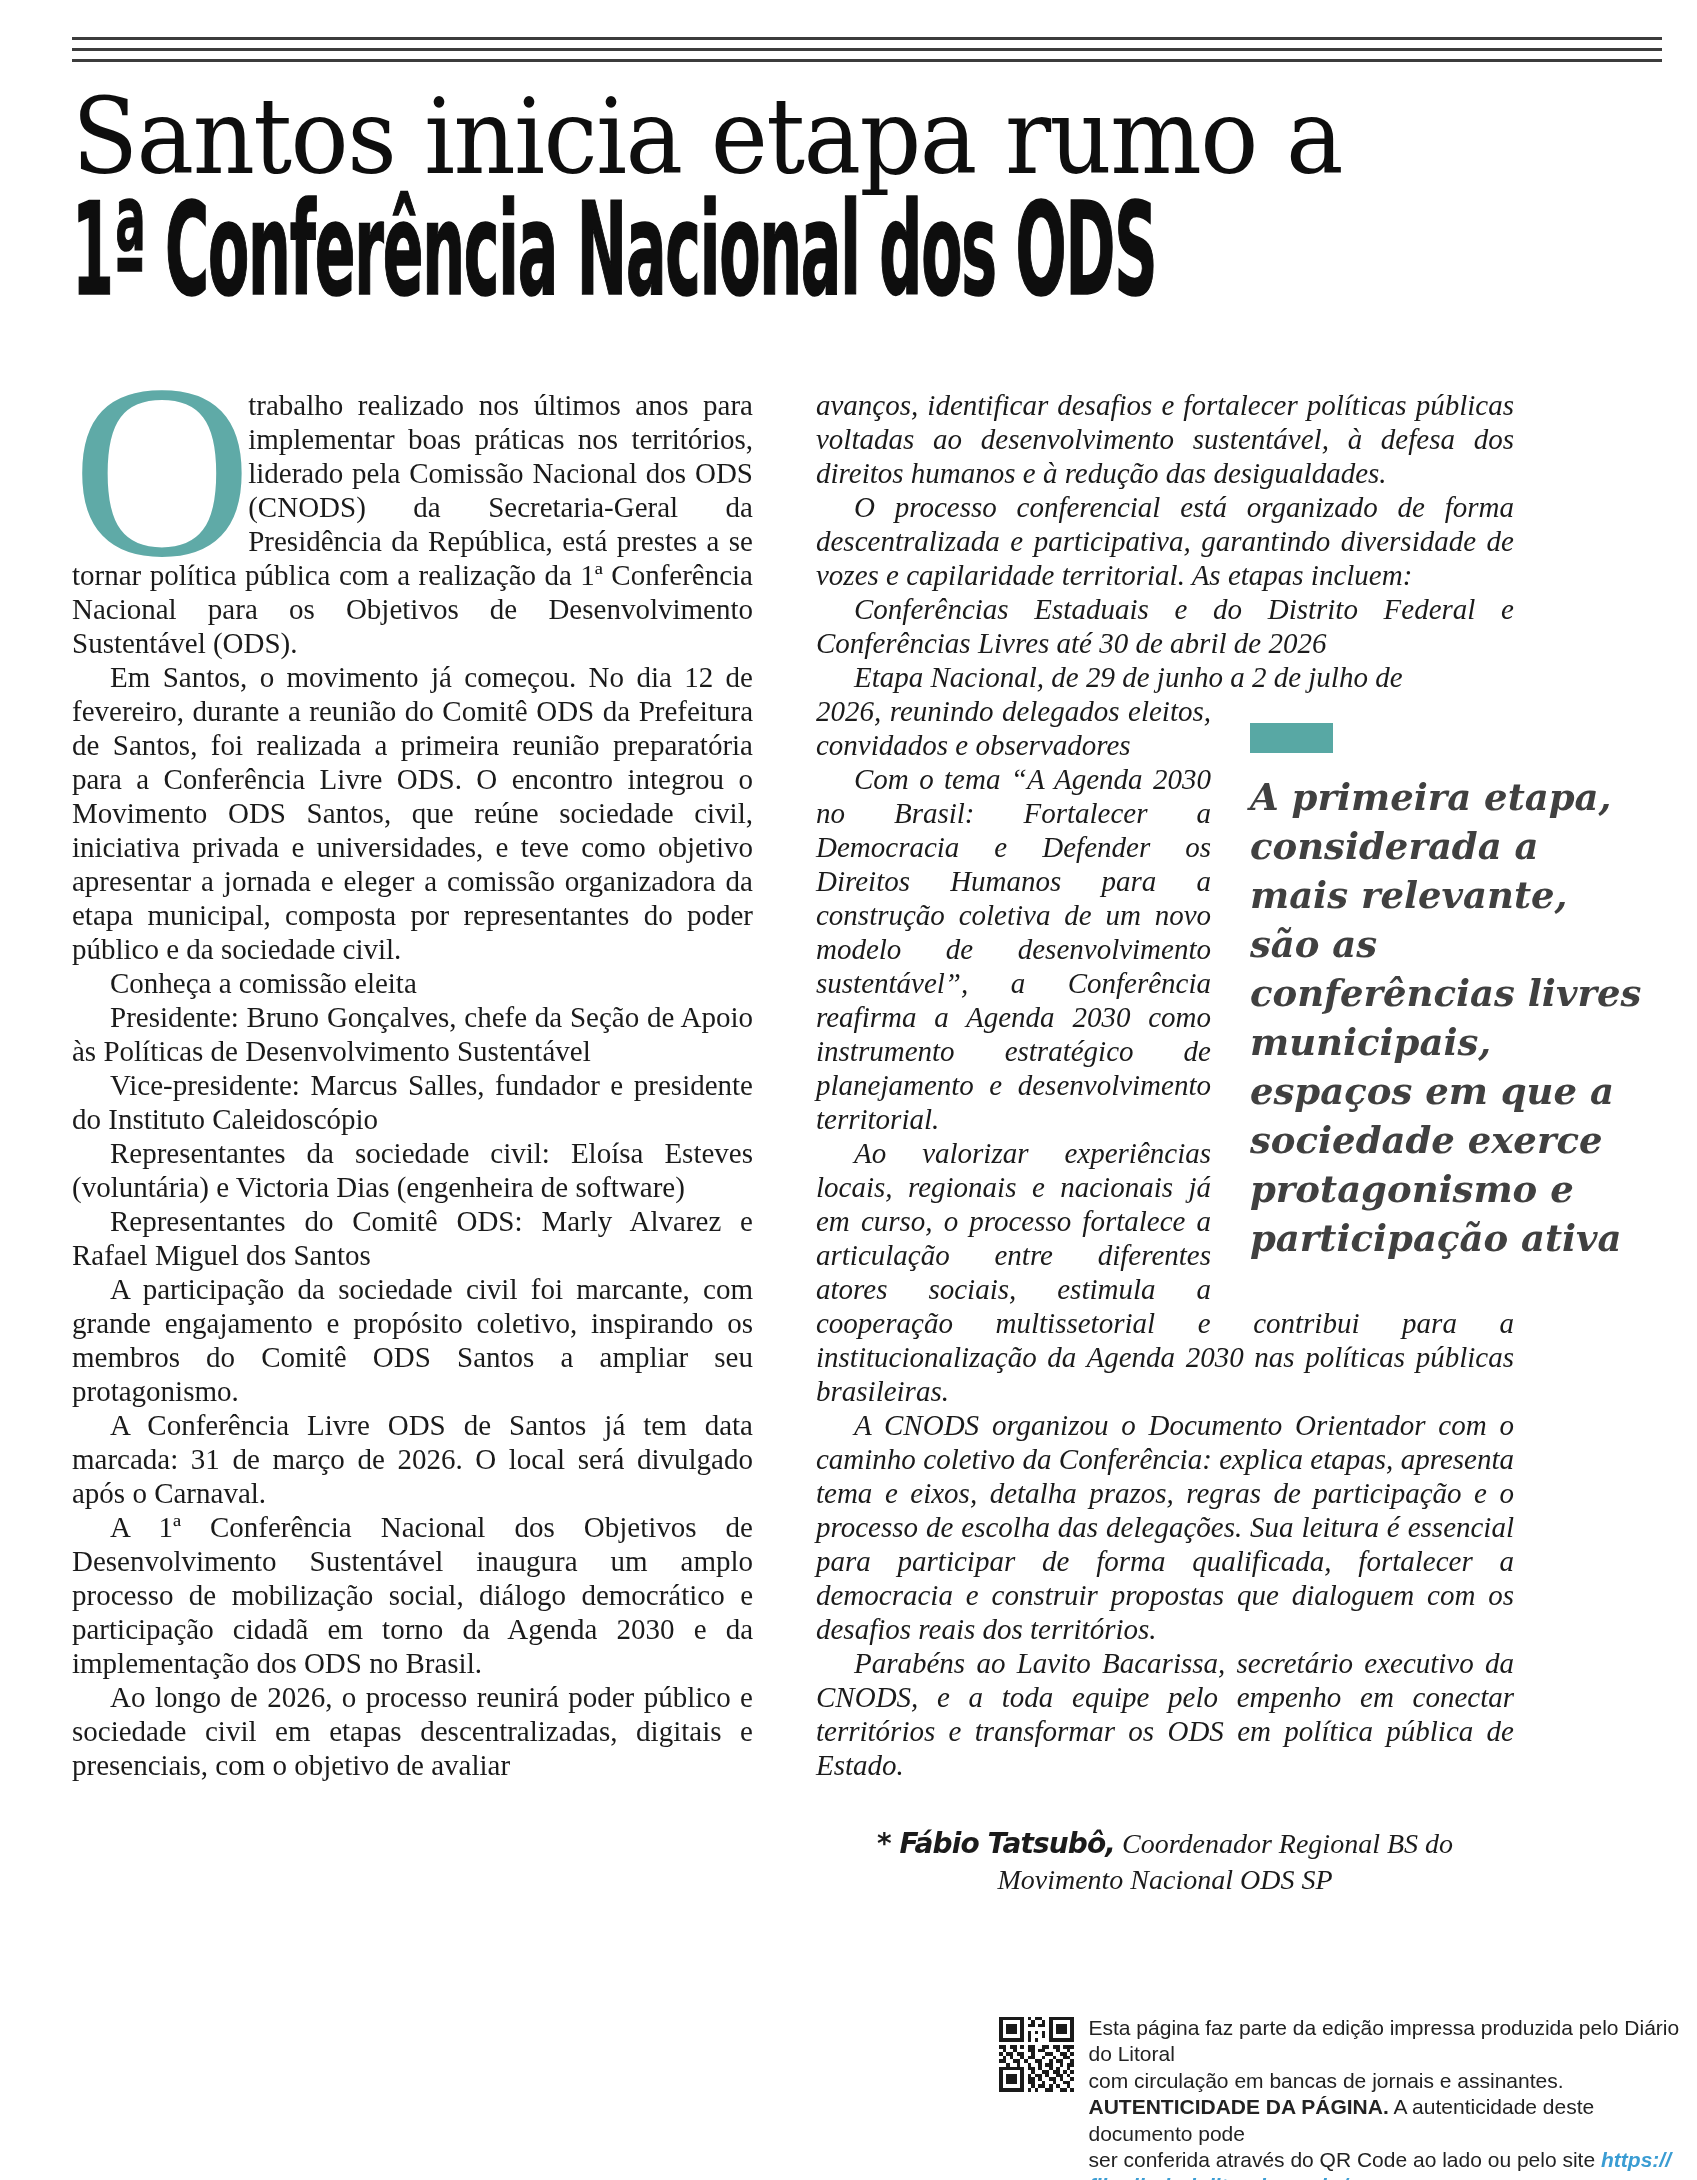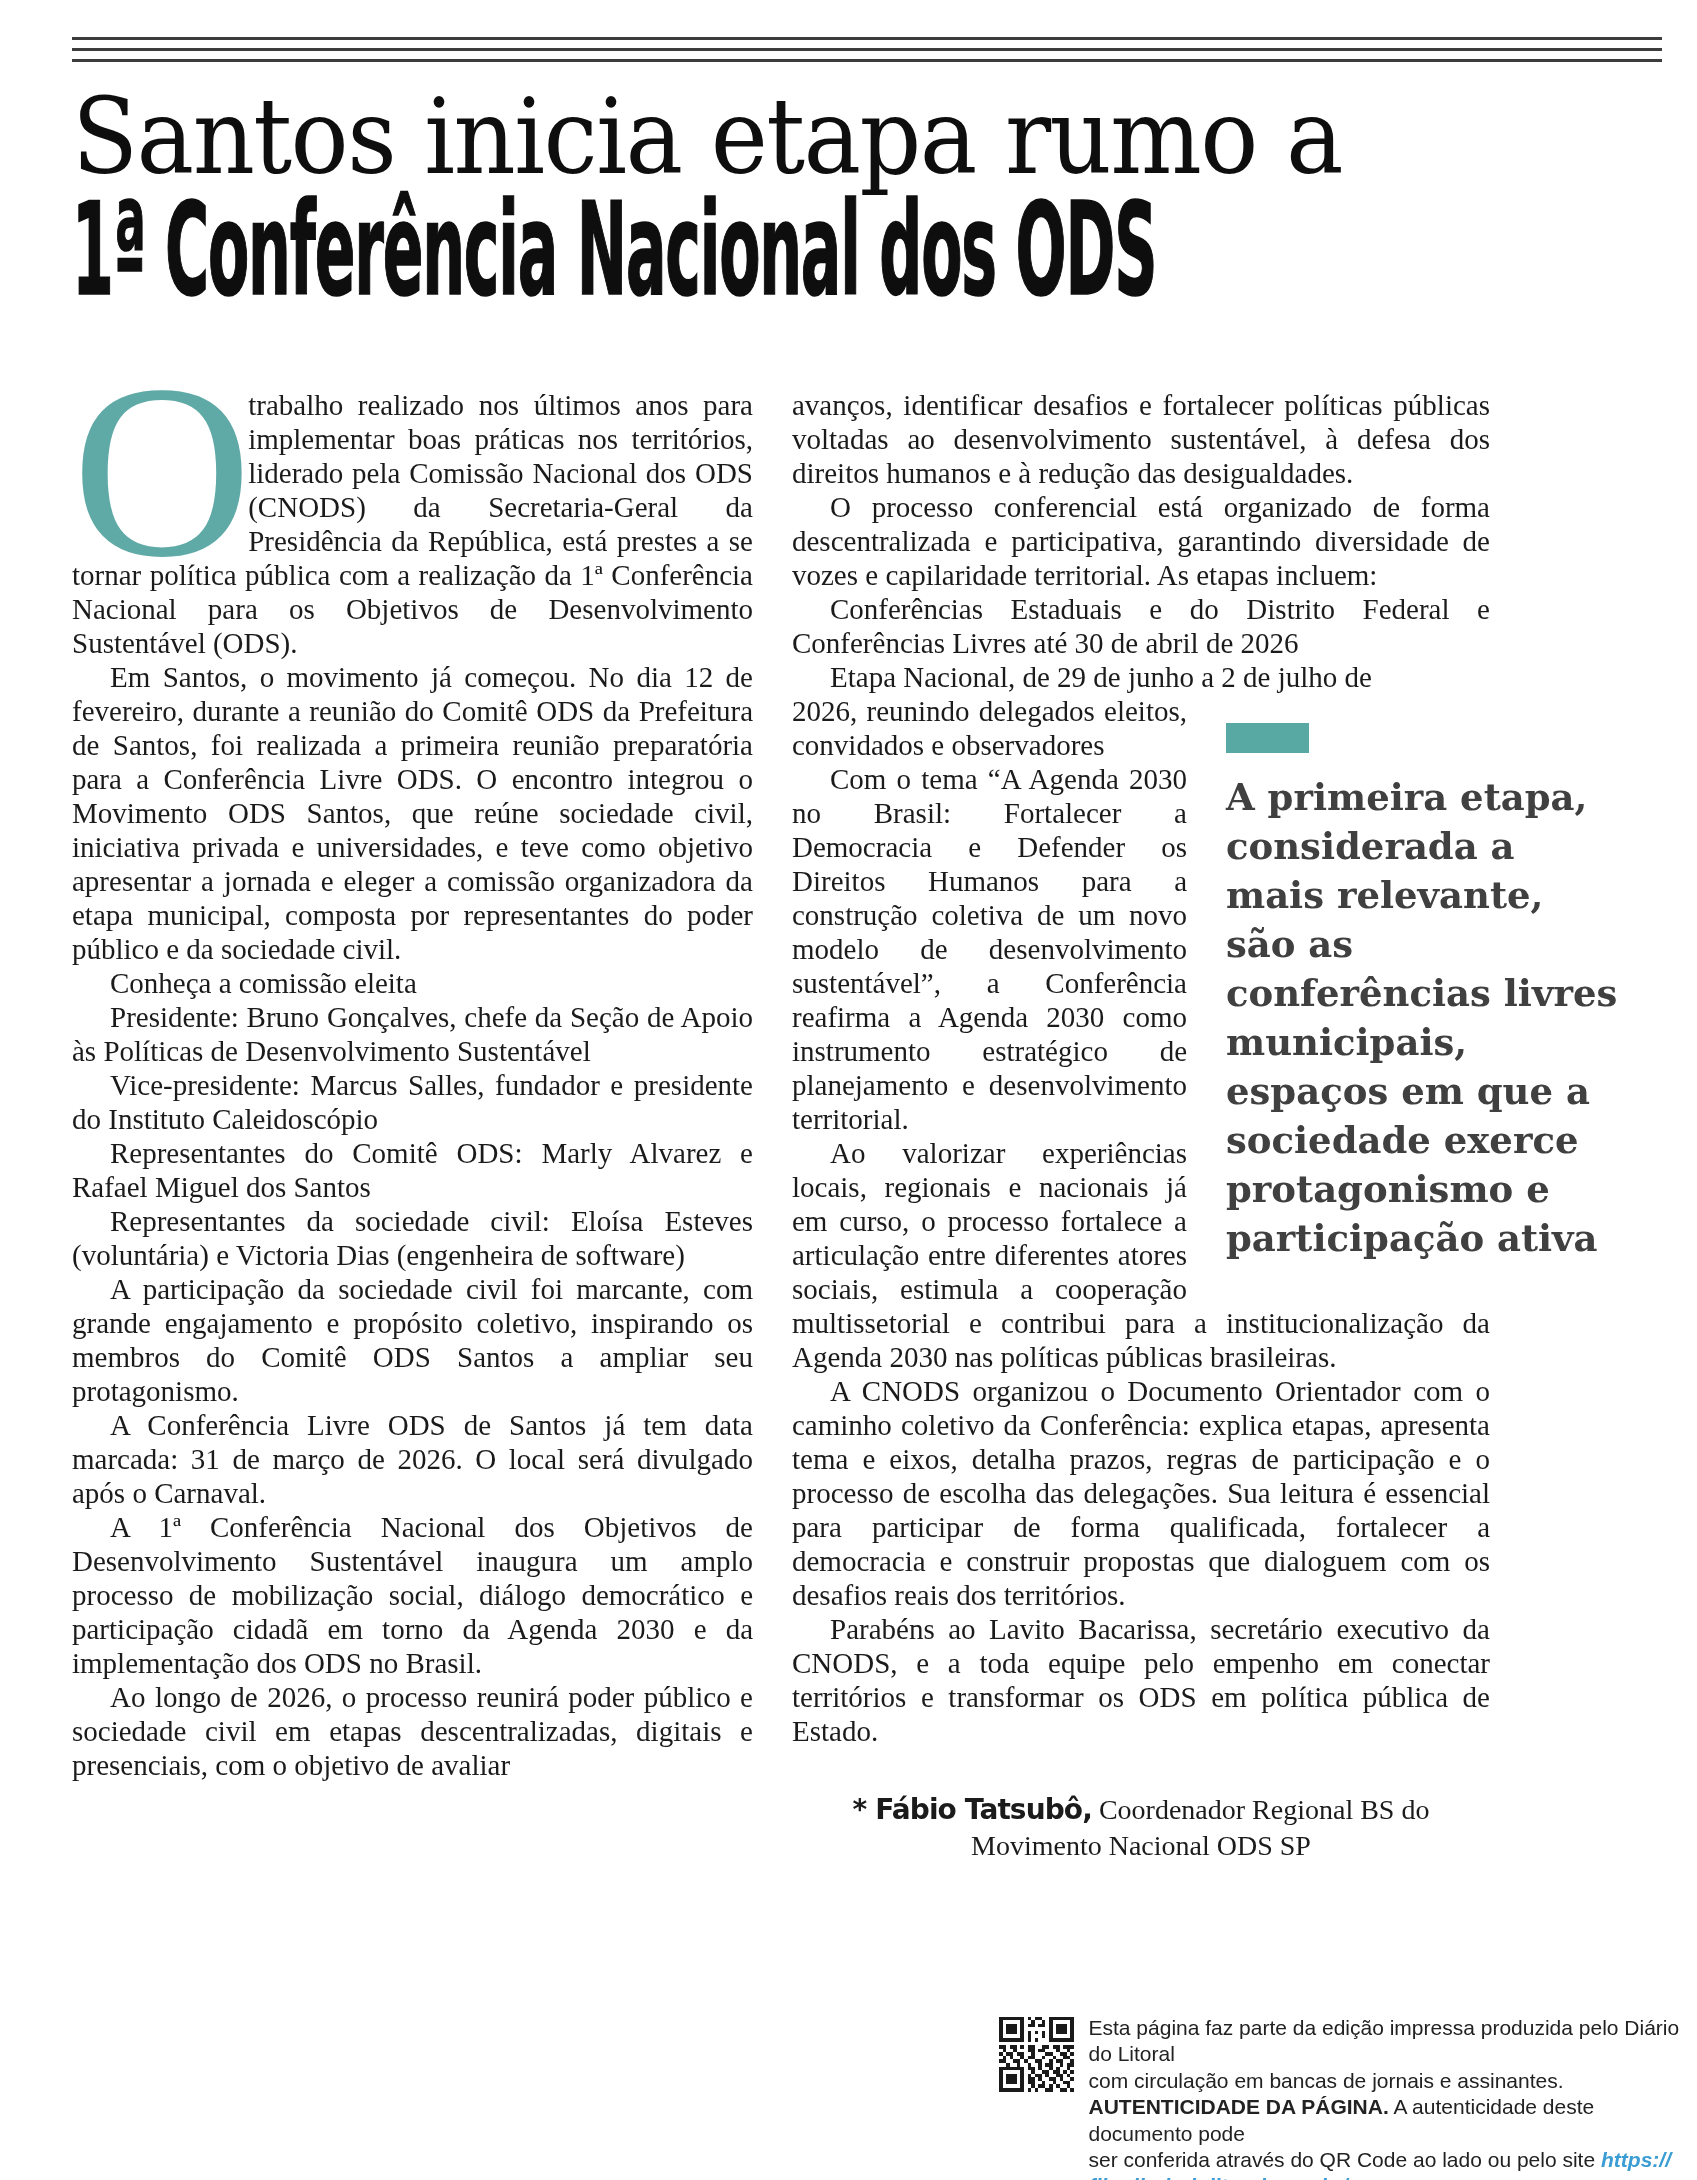--- a/index.html
+++ b/index.html
@@ -31,21 +31,21 @@
     font-size: 128px; line-height: 1.0;
     letter-spacing: -2.6px;
     color: #0e0e0e;
     white-space: nowrap;
     transform: scaleX(0.47); transform-origin: 0 0;
     -webkit-text-stroke: 1.7px #0e0e0e;
   }
 
   .col { position: absolute; top: 388px; }
   .col-left  { left: 72px;  width: 681px; }
-  .col-right { left: 792px; width: 698px; }
+  .col-right { left: 816px; width: 698px; font-style: italic; }
 
   .body-p {
     margin: 0;
     font-size: 29px; line-height: 34px;
     text-align: justify;
     color: #1b1b1b;
   }
   .ind { text-indent: 38px; }
 
   .dropcap {
@@ -101,22 +101,22 @@
 
 <div class="hl1">Santos inicia etapa rumo a</div>
 <div class="hl2">1ª Conferência Nacional dos ODS</div>
 
 <div class="col col-left">
   <p class="body-p"><span class="dropcap" style="color: rgb(95, 170, 167);">O</span><span>trabalho realizado nos últimos anos para implementar boas práticas nos territórios, liderado pela Comissão Nacional dos ODS (CNODS) da Secretaria-Geral da Presidência da República, está prestes a se tornar política pública com a realização da 1ª Conferência Nacional para os Objetivos de Desenvolvimento Sustentável (ODS).</span></p>
   <p class="body-p ind">Em Santos, o movimento já começou. No dia 12 de fevereiro, durante a reunião do Comitê ODS da Prefeitura de Santos, foi realizada a primeira reunião preparatória para a Conferência Livre ODS. O encontro integrou o Movimento ODS Santos, que reúne sociedade civil, iniciativa privada e universidades, e teve como objetivo apresentar a jornada e eleger a comissão organizadora da etapa municipal, composta por representantes do poder público e da sociedade civil.</p>
   <p class="body-p ind">Conheça a comissão eleita</p>
   <p class="body-p ind">Presidente: Bruno Gonçalves, chefe da Seção de Apoio às Políticas de Desenvolvimento Sustentável</p>
   <p class="body-p ind">Vice-presidente: Marcus Salles, fundador e presidente do Instituto Caleidoscópio</p>
+  <p class="body-p ind">Representantes da sociedade civil: Eloísa Esteves (voluntária) e Victoria Dias (engenheira de software)</p>
   <p class="body-p ind">Representantes do Comitê ODS: Marly Alvarez e Rafael Miguel dos Santos</p>
-  <p class="body-p ind">Representantes da sociedade civil: Eloísa Esteves (voluntária) e Victoria Dias (engenheira de software)</p>
   <p class="body-p ind">A participação da sociedade civil foi marcante, com grande engajamento e propósito coletivo, inspirando os membros do Comitê ODS Santos a ampliar seu protagonismo.</p>
   <p class="body-p ind">A Conferência Livre ODS de Santos já tem data marcada: 31 de março de 2026. O local será divulgado após o Carnaval.</p>
   <p class="body-p ind">A 1ª Conferência Nacional dos Objetivos de Desenvolvimento Sustentável inaugura um amplo processo de mobilização social, diálogo democrático e participação cidadã em torno da Agenda 2030 e da implementação dos ODS no Brasil.</p>
   <p class="body-p ind">Ao longo de 2026, o processo reunirá poder público e sociedade civil em etapas descentralizadas, digitais e presenciais, com o objetivo de avaliar</p>
 </div>
 
 <div class="col col-right">
   <p class="body-p">avanços, identificar desafios e fortalecer políticas públicas voltadas ao desenvolvimento sustentável, à defesa dos direitos humanos e à redução das desigualdades.</p>
   <p class="body-p ind">O processo conferencial está organizado de forma descentralizada e participativa, garantindo diversidade de vozes e capilaridade territorial. As etapas incluem:</p>
   <p class="body-p ind">Conferências Estaduais e do Distrito Federal e Conferências Livres até 30 de abril de 2026</p>

